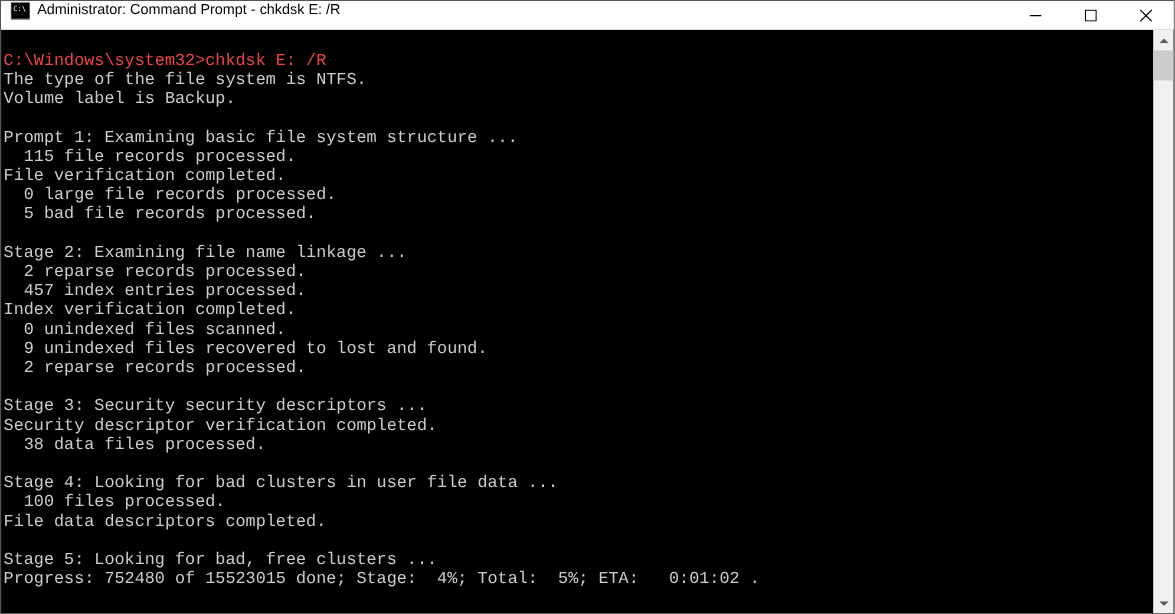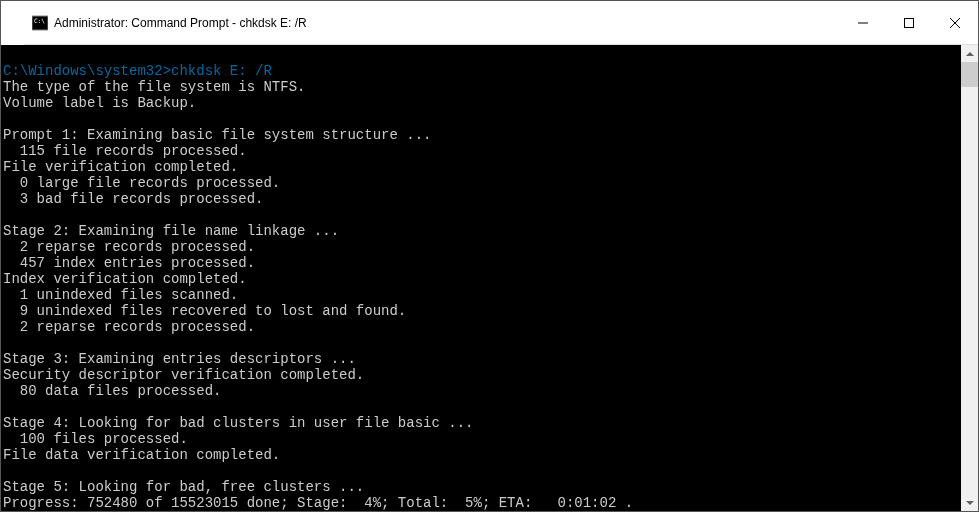--- a/index.html
+++ b/index.html
@@ -12,26 +12,25 @@
 }
 .window {
   width: 979px;
   height: 512px;
   background: #fff;
   border: 1px solid #555;
   display: flex;
   flex-direction: column;
 }
 .titlebar {
-  height: 44px;
+  height: 24px;
   background: #fff;
   display: flex;
-  align-items: center;
+  align-items: flex-start;
   border-bottom: 1px solid #ddd;
-  margin-left: 23px;
 }
 .titlebar-icon {
   width: 16px;
   height: 16px;
   margin-left: 8px;
   margin-right: 6px;
   flex-shrink: 0;
 }
 .titlebar-title {
   font-size: 12px;
@@ -92,21 +91,21 @@
 .scroll-arrow.top { top: 0; }
 .scroll-arrow.bottom { bottom: 0; }
 .scroll-thumb {
   position: absolute;
   left: 0;
   width: 17px;
   top: 17px;
   height: 25px;
   background: #cdcdcd;
 }
-.prompt-line { color: #0369a1; }
+.prompt-line { color: #ef4444; }
 </style>
 </head>
 <body>
 
 <div class="window">
   <div class="titlebar">
     <span class="titlebar-icon">
       <svg width="16" height="16" viewBox="0 0 16 16">
         <rect x="0" y="1" width="16" height="14" fill="#000" stroke="#888" stroke-width="1"></rect>
         <text x="2" y="8" font-size="6" fill="#fff" font-family="monospace">C:\</text>
@@ -135,37 +134,37 @@
   <div class="client">
     <div class="console"><span></span>
 <span class="prompt-line">C:\Windows\system32&gt;chkdsk E: /R</span>
 <span>The type of the file system is NTFS.</span>
 <span>Volume label is Backup.</span>
 <span></span>
 <span>Prompt 1: Examining basic file system structure ...</span>
 <span>  115 file records processed.</span>
 <span>File verification completed.</span>
 <span>  0 large file records processed.</span>
-<span>  3 bad file records processed.</span>
+<span>  5 bad file records processed.</span>
 <span></span>
 <span>Stage 2: Examining file name linkage ...</span>
 <span>  2 reparse records processed.</span>
 <span>  457 index entries processed.</span>
 <span>Index verification completed.</span>
-<span>  1 unindexed files scanned.</span>
+<span>  0 unindexed files scanned.</span>
 <span>  9 unindexed files recovered to lost and found.</span>
 <span>  2 reparse records processed.</span>
 <span></span>
-<span>Stage 3: Examining entries descriptors ...</span>
+<span>Stage 3: Security security descriptors ...</span>
 <span>Security descriptor verification completed.</span>
-<span>  80 data files processed.</span>
+<span>  38 data files processed.</span>
 <span></span>
-<span>Stage 4: Looking for bad clusters in user file basic ...</span>
+<span>Stage 4: Looking for bad clusters in user file data ...</span>
 <span>  100 files processed.</span>
-<span>File data verification completed.</span>
+<span>File data descriptors completed.</span>
 <span></span>
 <span>Stage 5: Looking for bad, free clusters ...</span>
 <span>Progress: 752480 of 15523015 done; Stage:  4%; Total:  5%; ETA:   0:01:02 .</span></div>
     <div class="scrollbar">
       <div class="scroll-arrow top">
         <svg width="8" height="4" viewBox="0 0 8 4">
             <polygon points="4,0 8,4 0,4" fill="#606060"></polygon>
           </svg>
       </div>
       <div class="scroll-thumb"></div>

